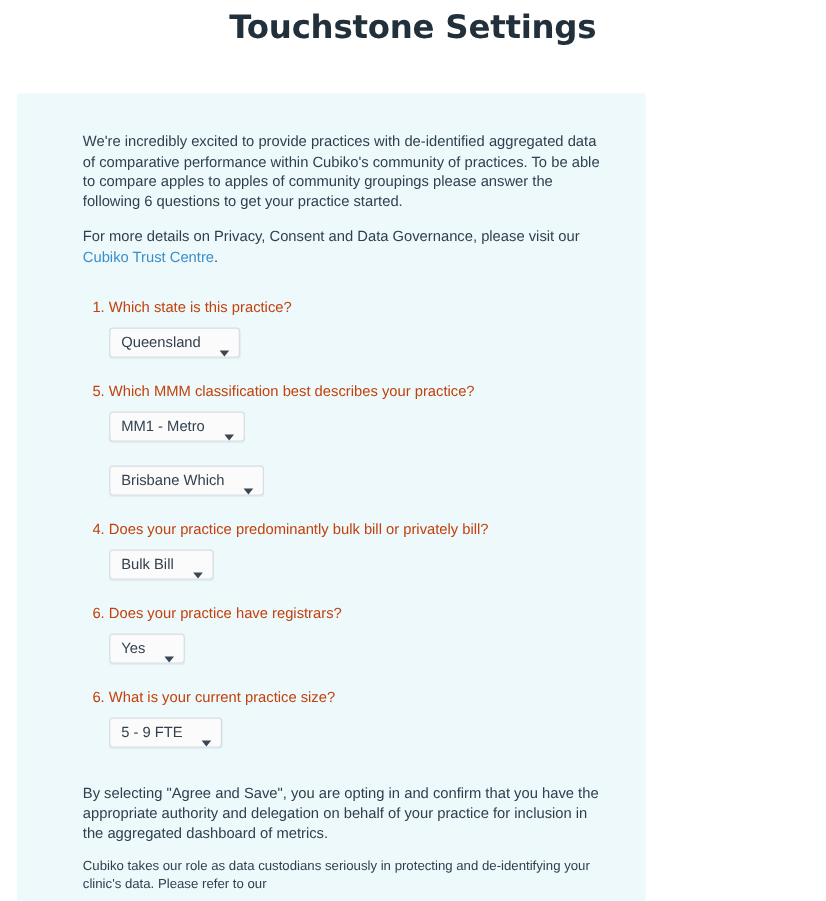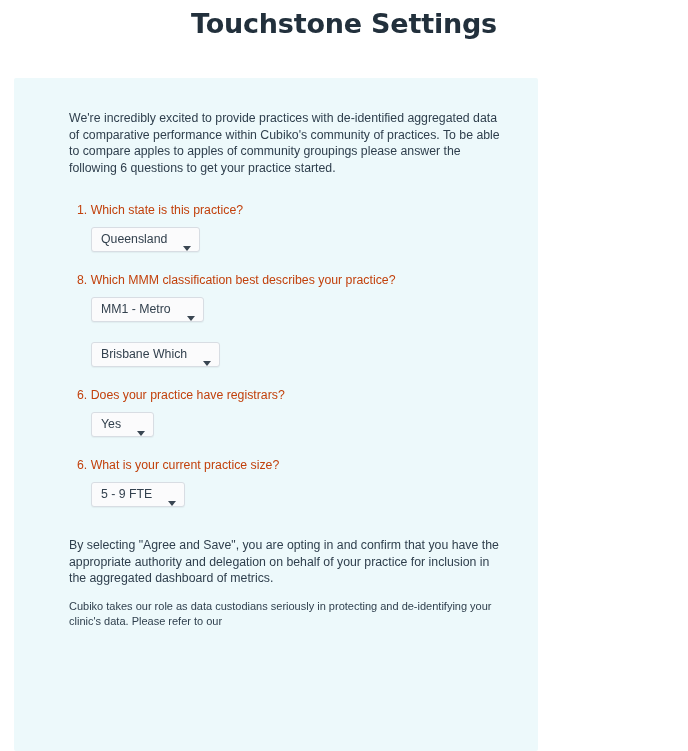--- a/index.html
+++ b/index.html
@@ -120,46 +120,54 @@
 </head>
 <body>
 
 <h1 class="page-title">Touchstone Settings</h1>
 
 <div class="card">
   <div class="card-inner">
 
     <p class="intro-para">We're incredibly excited to provide practices with de-identified aggregated data of comparative performance within Cubiko's community of practices. To be able to compare apples to apples of community groupings please answer the following 6 questions to get your practice started.</p>
 
+    <p class="intro-para second"><span>For more details on Privacy, Consent and Data Governance, please visit our </span><a class="link" href="#">Cubiko Trust Centre</a><span>.</span></p>
 
     <div class="questions">
 
       <div class="q-block">
         <div class="q-label">1. Which state is this practice?</div>
         <div class="select-wrap">
           <span class="select-value">Queensland</span>
           <span class="caret"></span>
         </div>
       </div>
 
       <div class="q-block">
-        <div class="q-label">8. Which MMM classification best describes your practice?</div>
+        <div class="q-label">5. Which MMM classification best describes your practice?</div>
         <div class="select-wrap">
           <span class="select-value">MM1 - Metro</span>
           <span class="caret"></span>
         </div>
       </div>
 
       <div class="q-block">
         <div class="select-wrap">
           <span class="select-value">Brisbane Which</span>
           <span class="caret"></span>
         </div>
       </div>
 
+      <div class="q-block">
+        <div class="q-label">4. Does your practice predominantly bulk bill or privately bill?</div>
+        <div class="select-wrap">
+          <span class="select-value">Bulk Bill</span>
+          <span class="caret"></span>
+        </div>
+      </div>
 
       <div class="q-block">
         <div class="q-label">6. Does your practice have registrars?</div>
         <div class="select-wrap">
           <span class="select-value">Yes</span>
           <span class="caret"></span>
         </div>
       </div>
 
       <div class="q-block">

